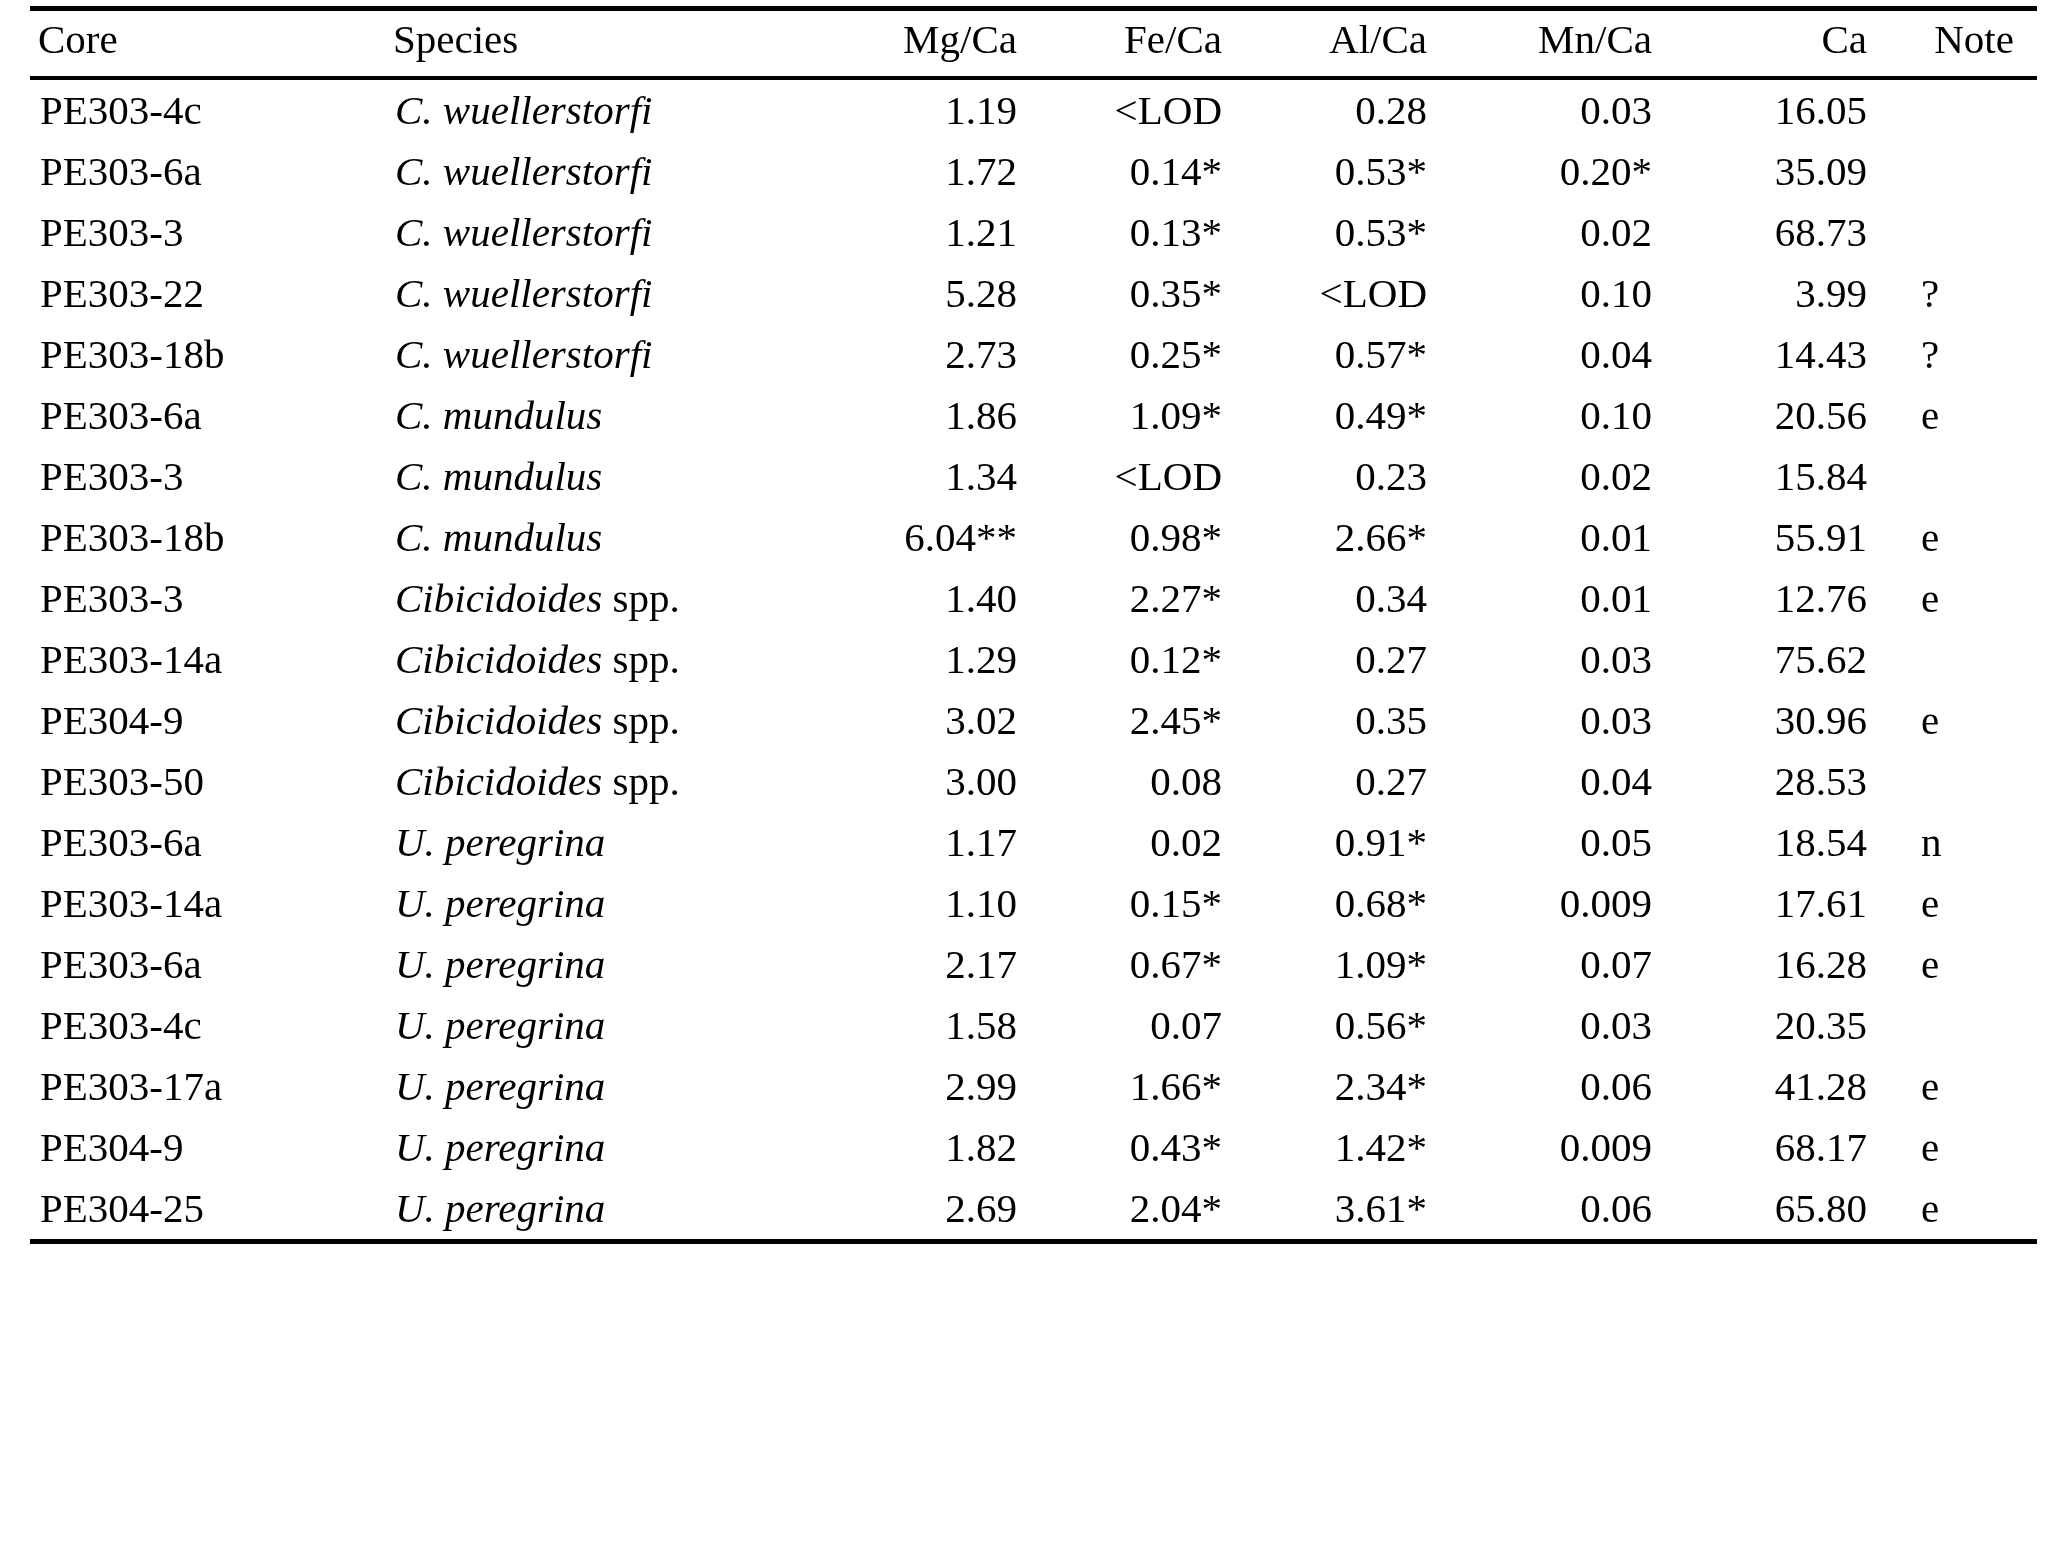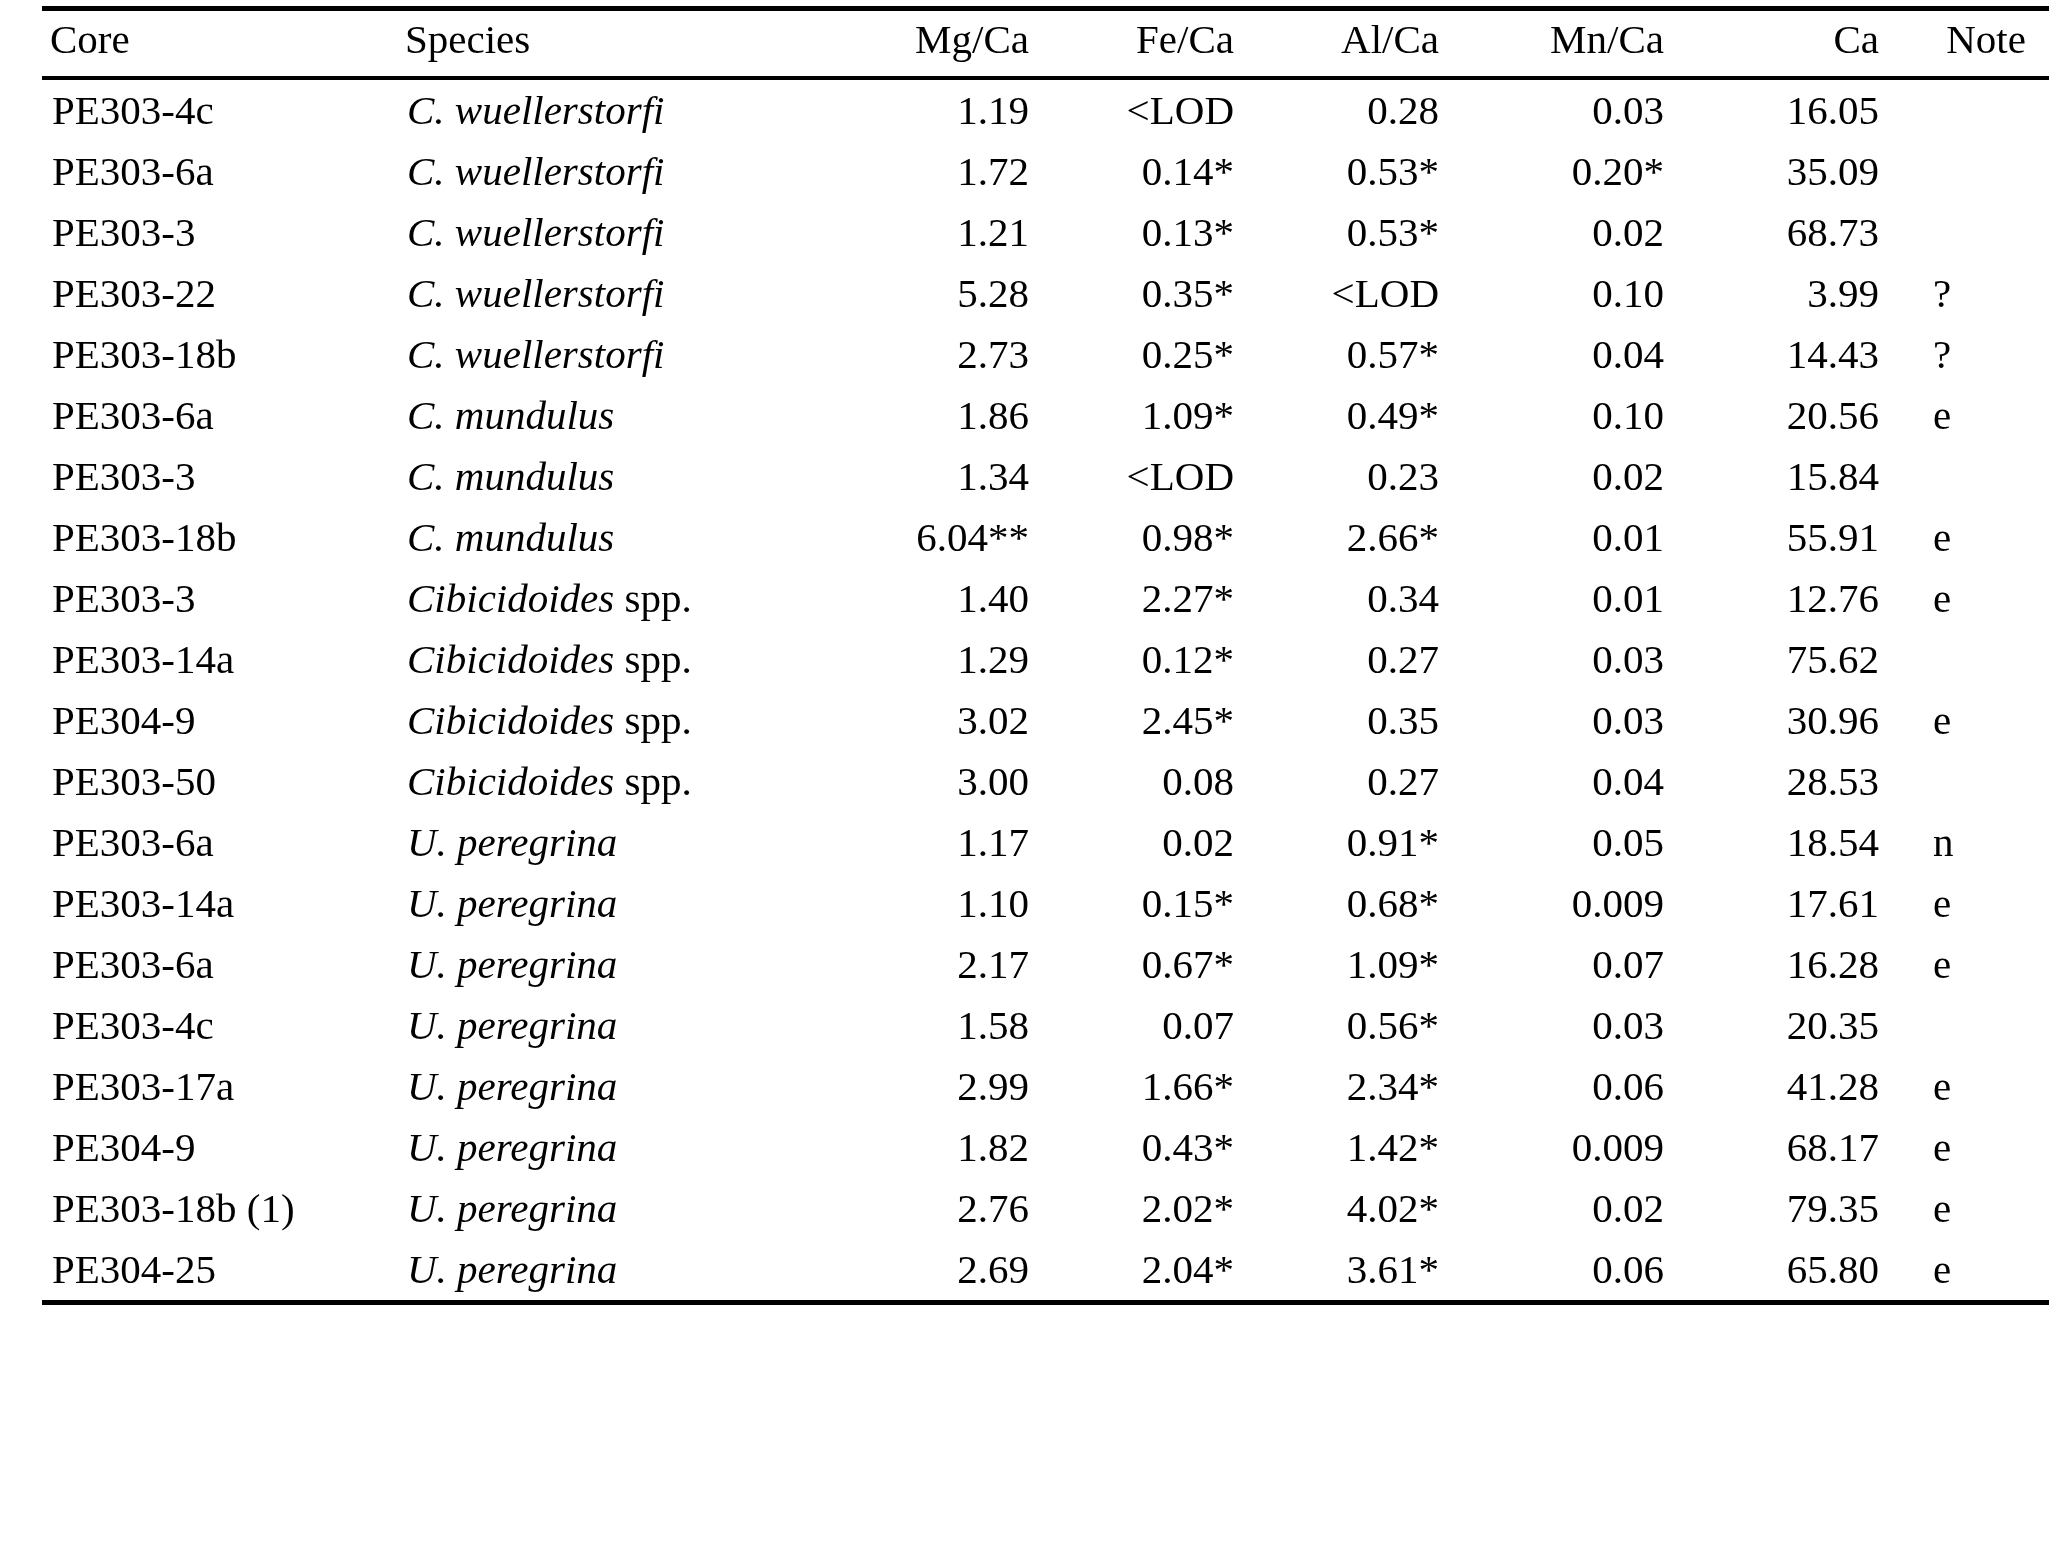--- a/index.html
+++ b/index.html
@@ -15,21 +15,20 @@
     width: 2067px;
     height: 1568px;
     box-sizing: border-box;
     padding: 0;
     background: #ffffff;
     position: relative;
   }
   .table-wrap {
     padding: 6px 30px 0 30px;
     box-sizing: border-box;
-    margin-left: 12px;
   }
   table.data-table {
     border-collapse: collapse;
     width: 2007px;
     table-layout: fixed;
     font-size: 41px;
     line-height: 1.0;
   }
   table.data-table thead tr.header-row th {
     font-weight: normal;
@@ -281,30 +280,20 @@
             <td class="al-left">PE304-9</td>
             <td class="al-left"><span class="sp-italic">U. peregrina</span></td>
             <td class="num">1.82</td>
             <td class="num">0.43*</td>
             <td class="num">1.42*</td>
             <td class="num">0.009</td>
             <td class="num">68.17</td>
             <td class="note-cell">e</td>
           </tr>
           <tr>
-            <td class="al-left">PE303-18b (1)</td>
-            <td class="al-left"><span class="sp-italic">U. peregrina</span></td>
-            <td class="num">2.76</td>
-            <td class="num">2.02*</td>
-            <td class="num">4.02*</td>
-            <td class="num">0.02</td>
-            <td class="num">79.35</td>
-            <td class="note-cell">e</td>
-          </tr>
-          <tr>
             <td class="al-left">PE304-25</td>
             <td class="al-left"><span class="sp-italic">U. peregrina</span></td>
             <td class="num">2.69</td>
             <td class="num">2.04*</td>
             <td class="num">3.61*</td>
             <td class="num">0.06</td>
             <td class="num">65.80</td>
             <td class="note-cell">e</td>
           </tr>
         </tbody>

